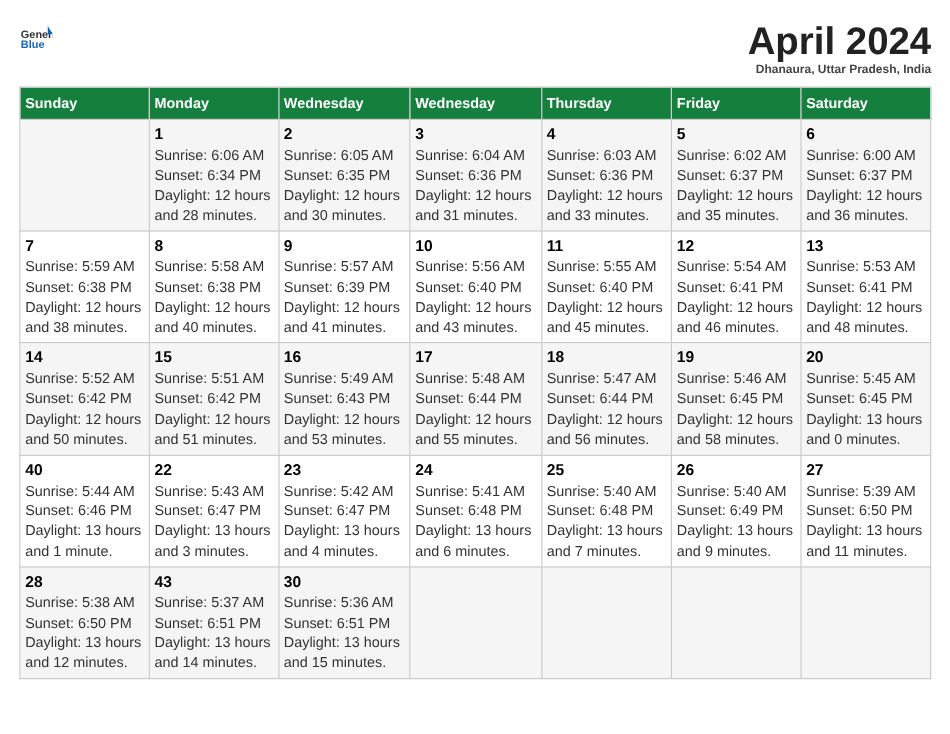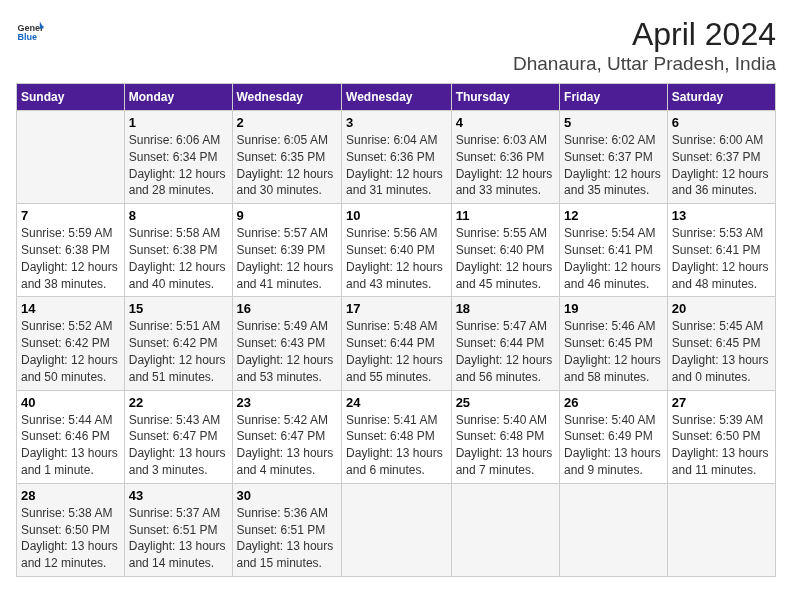--- a/index.html
+++ b/index.html
@@ -23,35 +23,35 @@
     }
     .logo-icon {
       width: 28px;
       height: 28px;
     }
     .title-section {
       text-align: right;
     }
     .title-section h1 {
       font-size: 32px;
-      font-weight: normal;
+      font-weight: bold;
       color: #222;
     }
     .title-section h2 {
-      font-size: 19px;
-      font-weight: normal;
+      font-size: 10px;
+      font-weight: bold;
       color: #444;
     }
     table {
       width: 100%;
       border-collapse: collapse;
       font-size: 11px;
     }
     thead tr th {
-      background-color: #4c1d95;
+      background-color: #15803d;
       color: #fff;
       padding: 6px 4px;
       text-align: left;
       font-size: 12px;
       font-weight: bold;
       border: 1px solid #ccc;
     }
     tbody tr td {
       border: 1px solid #ccc;
       padding: 4px;

